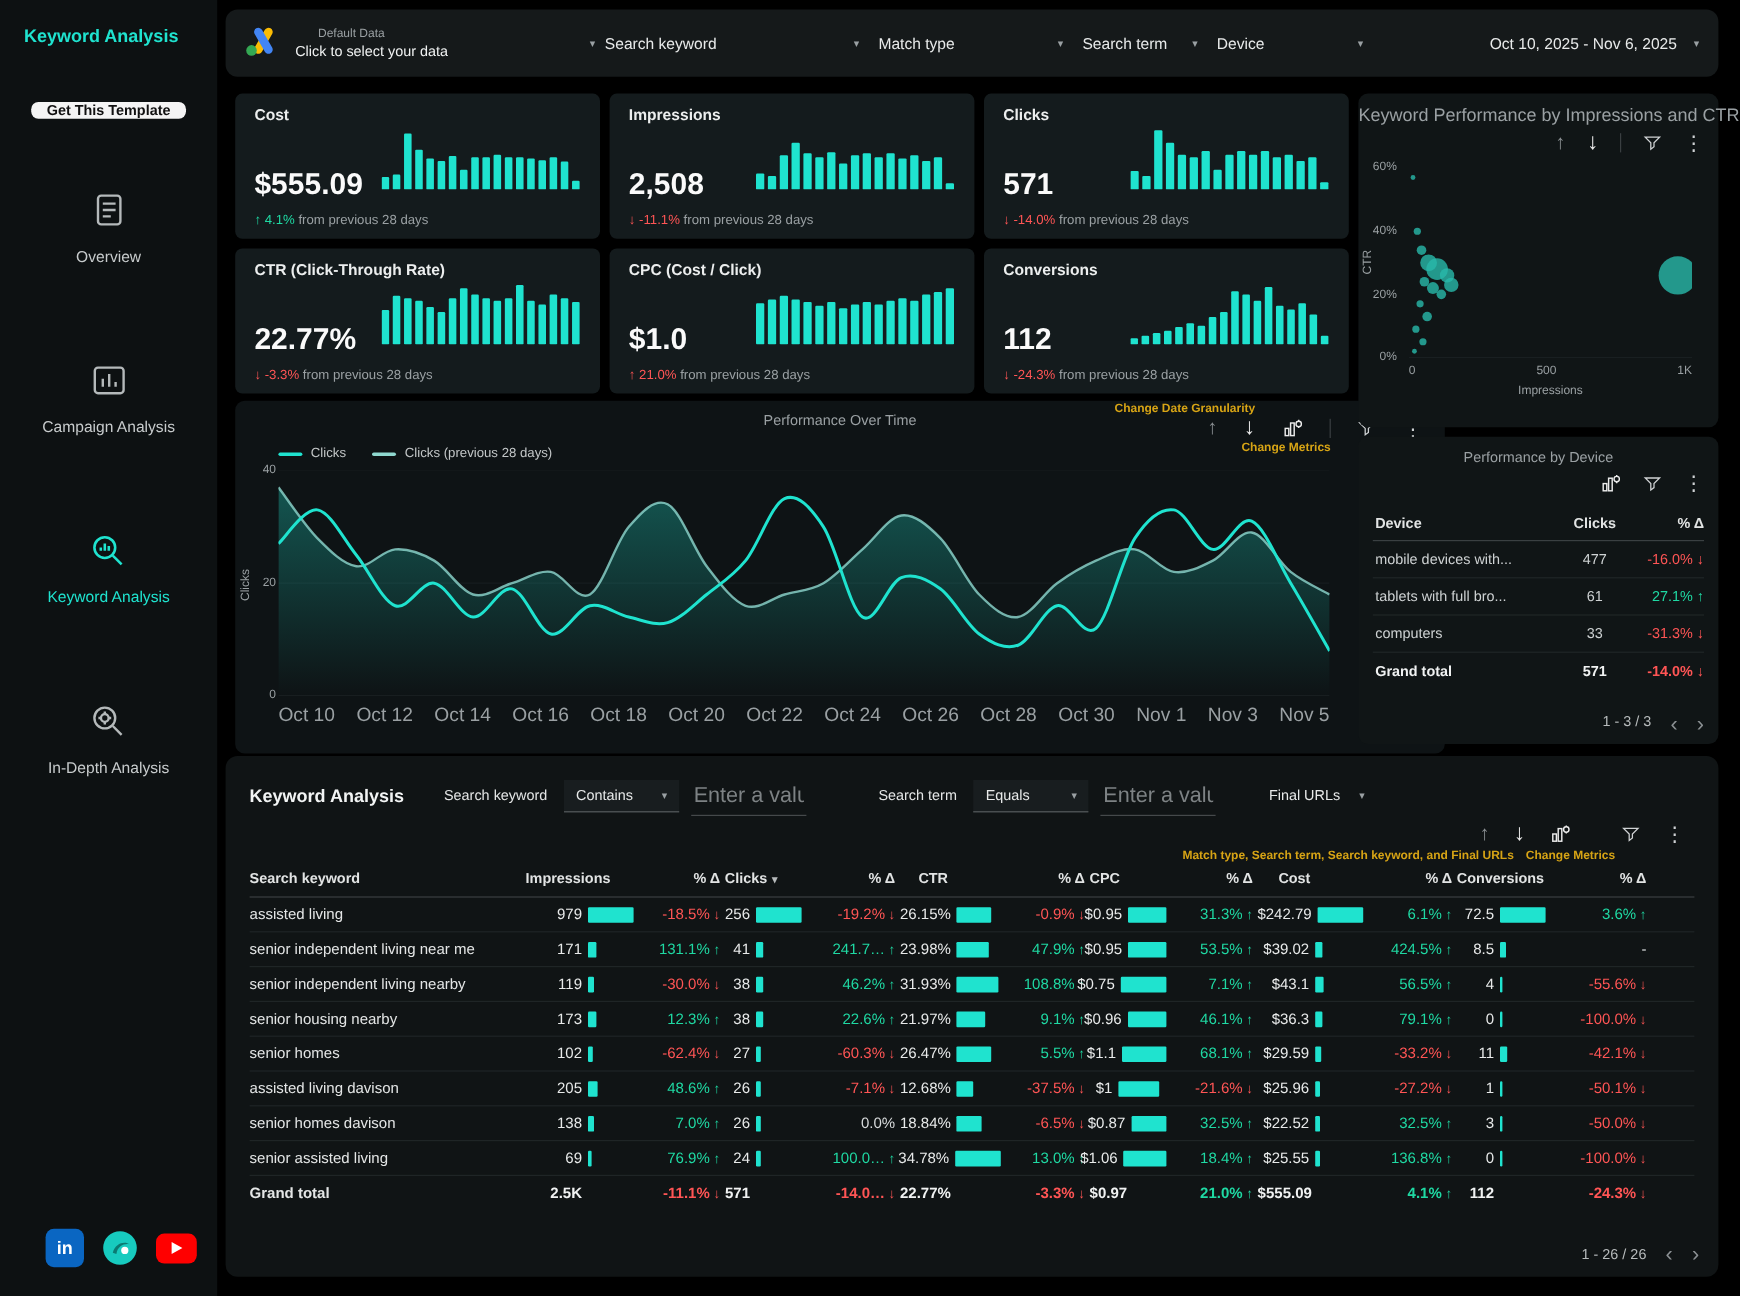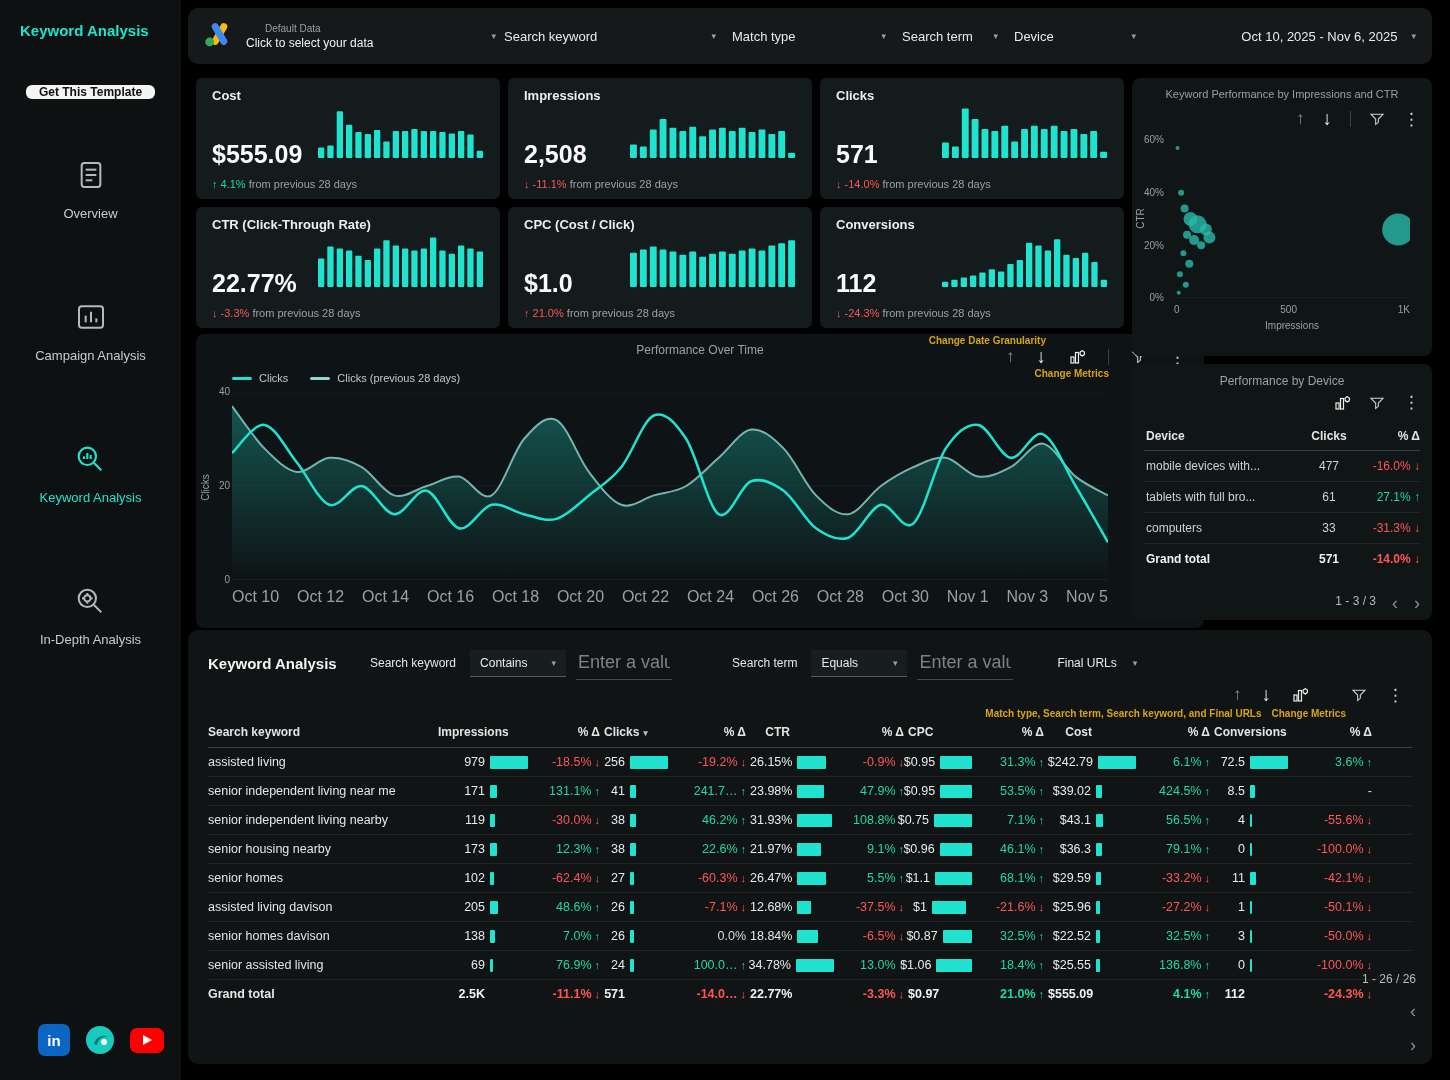--- a/index.html
+++ b/index.html
@@ -66,21 +66,21 @@
   .arrow-down { color:#ececec; font-size:19px; font-weight:bold; }
   .dots { color:#cfd2d4; font-size:17px; }
   .vdiv { width:1px; height:16px; background:#3a3f41; display:inline-block; }
   .ytick { position:absolute; left:14px; width:20px; text-align:right; font-size:10px; color:#9aa0a3; }
   .rot { transform:rotate(-90deg); transform-origin:center; position:absolute; font-size:10px; color:#9aa0a3; }
   .xlabels { position:absolute; left:36px; top:254px; width:876px; display:flex; justify-content:space-between;
     font-size:16px; color:#9aa0a3; }
 
   
   .scat { position:absolute; left:1132px; top:78px; width:300px; height:278px; background:#101516; border-radius:8px; }
-  .panel-title { position:absolute; top:10px; left:0; right:0; text-align:center; color:#9aa0a3; font-size:11px; white-space:nowrap; }
+  .panel-title { position:absolute; top:10px; left:0; right:0; text-align:center; color:#9aa0a3; font-size:15px; white-space:nowrap; }
   .scat-ctrl { position:absolute; top:30px; right:12px; }
   .scat .ytick { left:6px; width:26px; }
   .scat-x { position:absolute; left:42px; top:226px; width:236px; display:flex; justify-content:space-between;
     font-size:10px; color:#9aa0a3; }
   .scat-xlabel { position:absolute; left:42px; top:242px; width:236px; text-align:center; font-size:10px; color:#9aa0a3; }
 
   .devp { position:absolute; left:1132px; top:364px; width:300px; height:256px; background:#101516; border-radius:8px; }
   .dev-ctrl { position:absolute; top:28px; right:12px; }
   .dev-table { position:absolute; top:60px; left:12px; right:12px; }
   .dhead, .drow { display:grid; grid-template-columns:150px 66px 58px; align-items:center; }
@@ -113,22 +113,22 @@
   .hcell.dcol { text-align:right; padding-right:4px; }
   .sortc { font-size:9px; color:#b7bbbc; margin-left:4px; }
   .trow { border-bottom:1px solid #1f2526; padding:7px 0; font-size:12.5px; }
   .trow.total { border-bottom:none; font-weight:bold; color:#f0f2f2; }
   .cell.kw { color:#e4e6e6; }
   .cell.num { display:flex; justify-content:flex-end; align-items:center; }
   .cell.num .barbox { width:40px; margin-left:5px; display:flex; }
   .cell.num .bar { height:13px; background:#1fe3cf; border-radius:1px; }
   .cell.dcol { text-align:right; padding-right:4px; }
   .cell .arr { font-size:11px; margin-left:3px; }
-  .tbl-pagin { position:absolute; bottom:10px; right:16px; display:flex; align-items:flex-end; gap:16px;
-    font-size:12px; color:#b7bbbc;flex-direction:column; }
+  .tbl-pagin { position:absolute; bottom:10px; right:16px; display:flex; align-items:center; gap:16px;
+    font-size:12px; color:#b7bbbc; }
 </style>
 </head>
 <body>
 
 <div id="root">
 
   <aside class="sidebar">
     <div class="sb-title">Keyword Analysis</div>
     <button class="sb-btn">Get This Template</button>
     <nav class="sb-nav">

